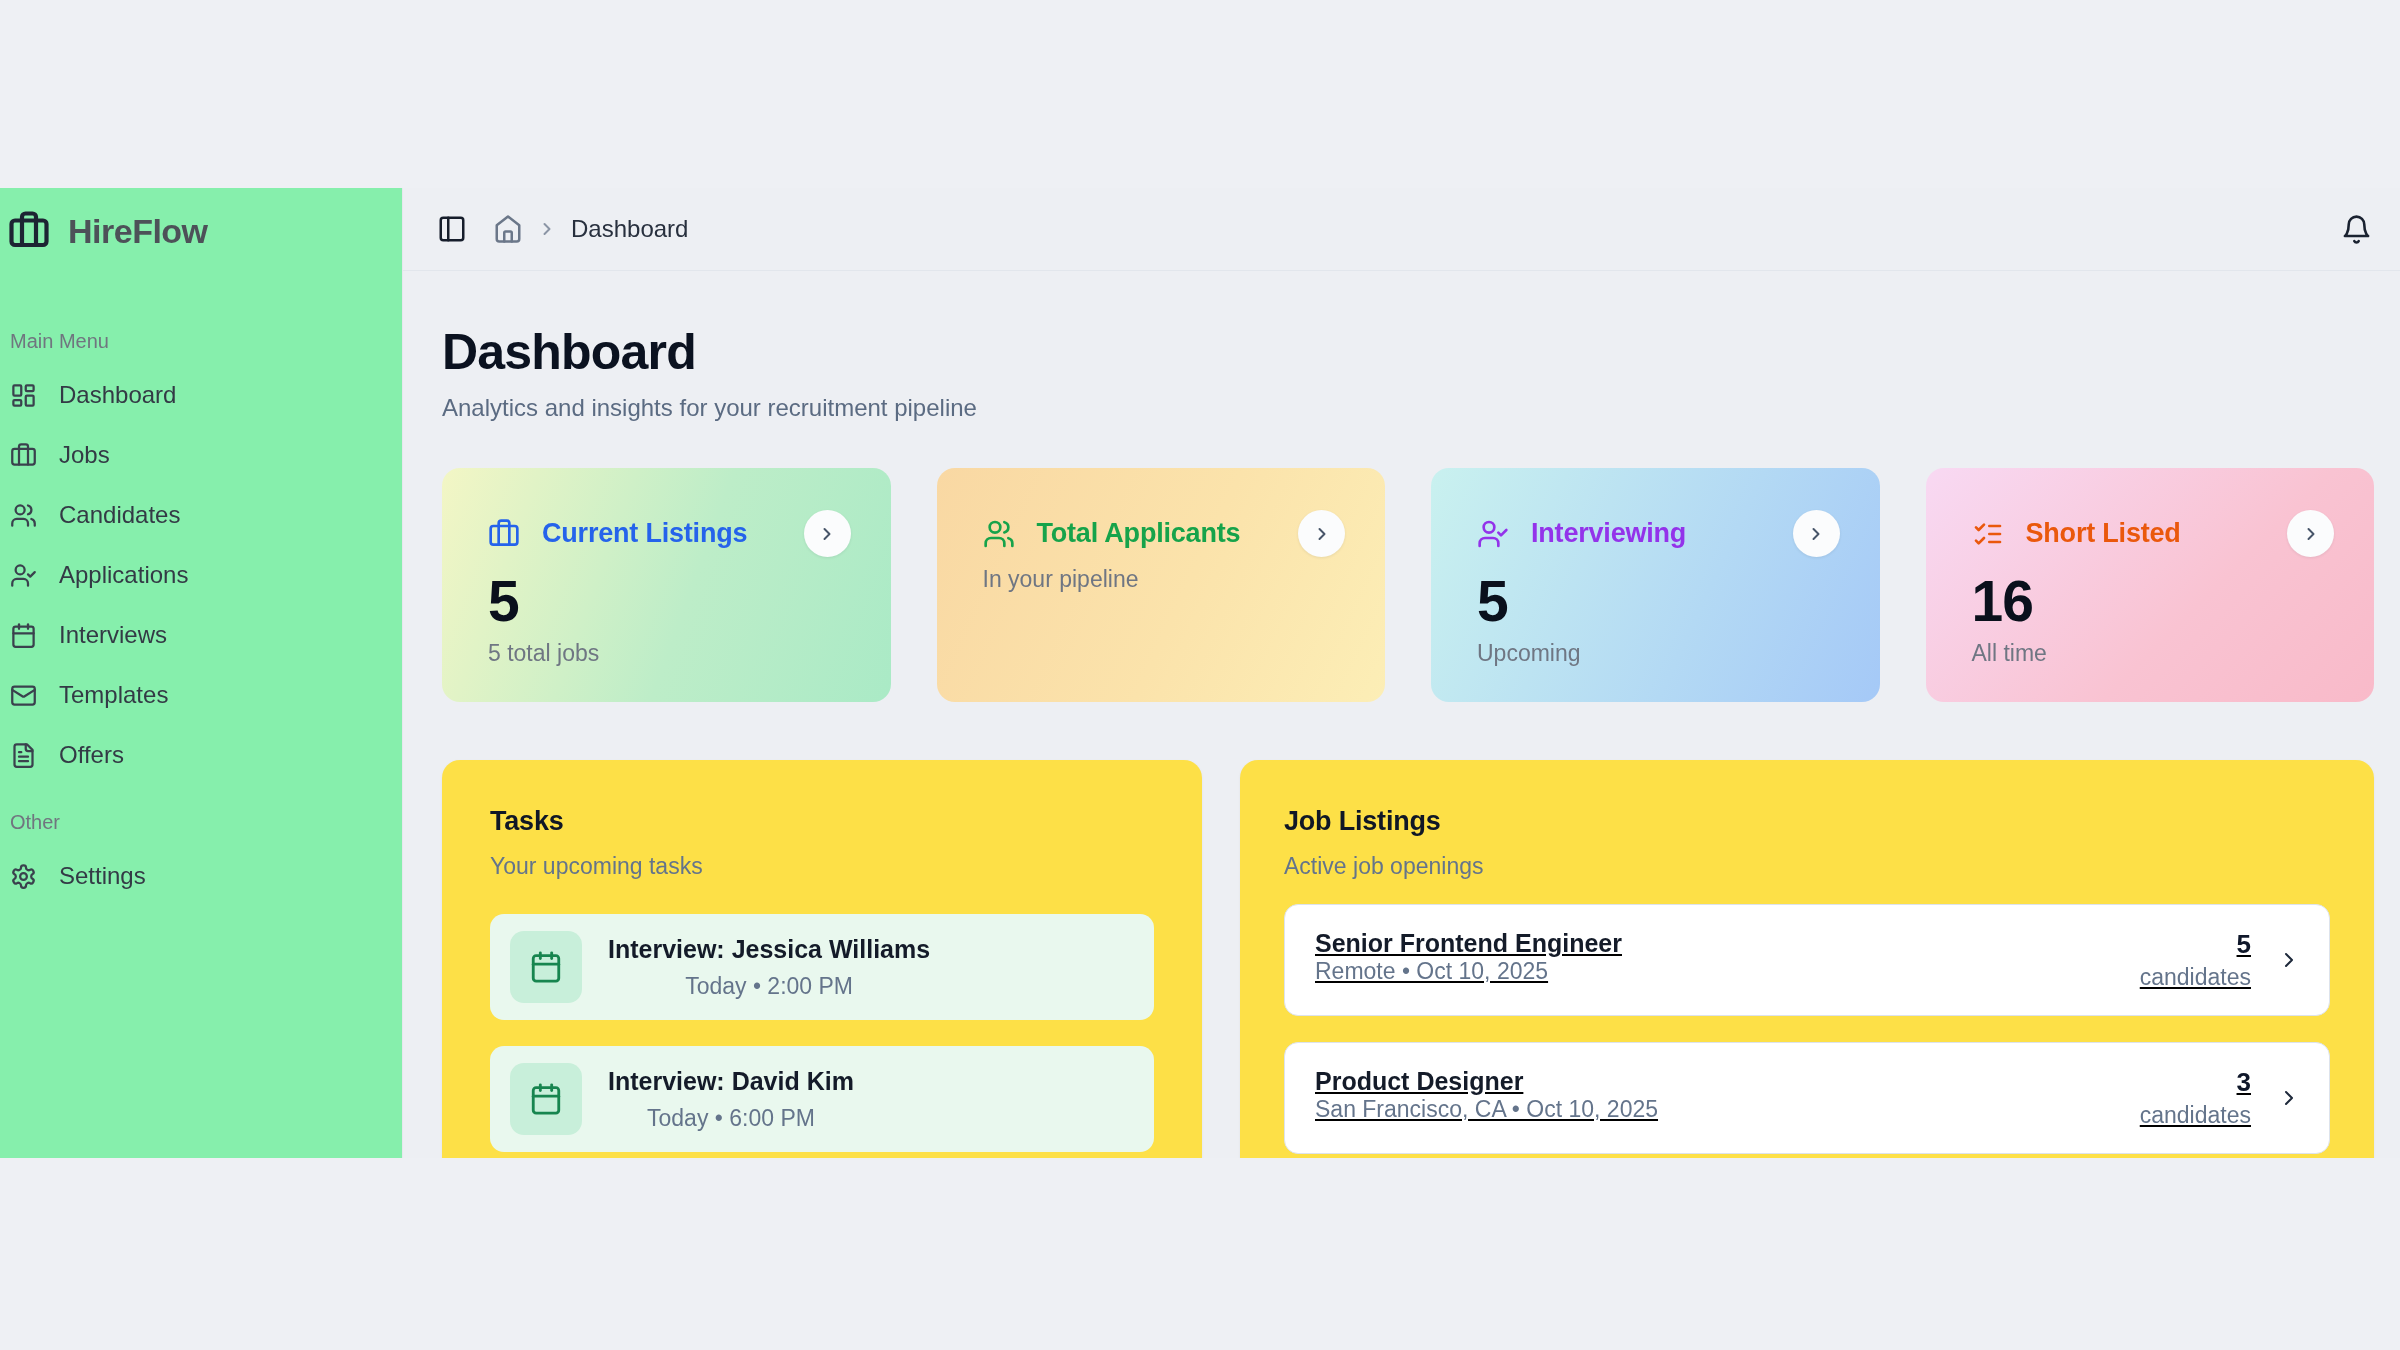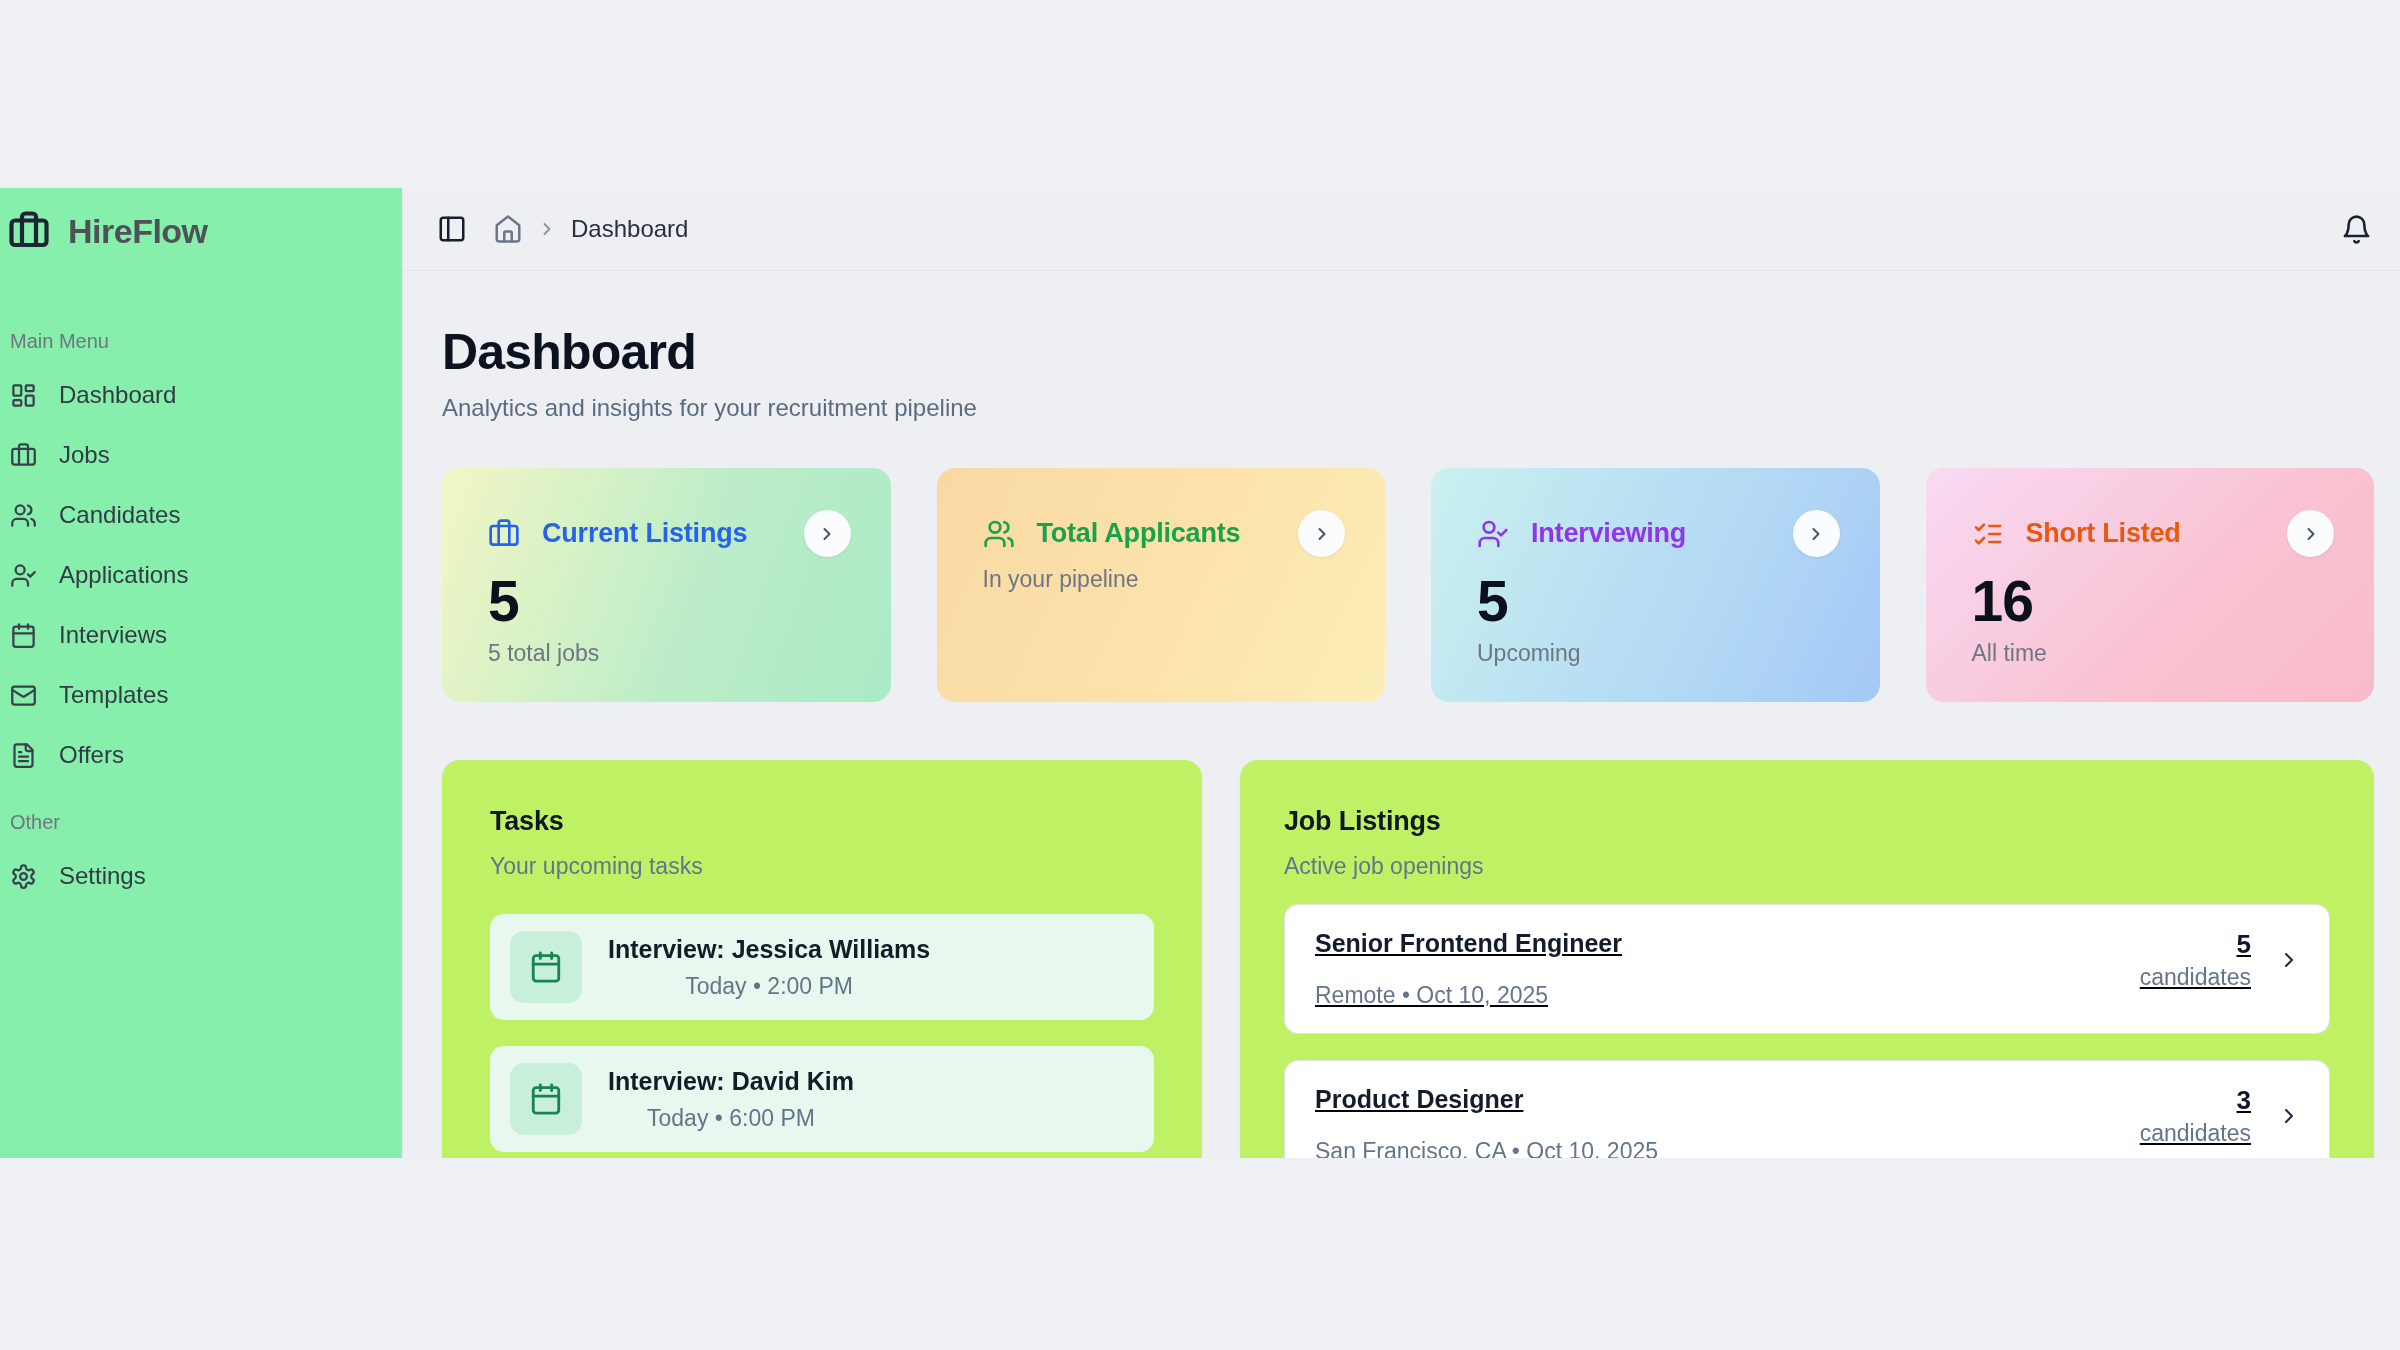--- a/index.html
+++ b/index.html
@@ -44,36 +44,36 @@
   .stat-card.c4{background:linear-gradient(135deg,#f8d9f3 0%,#f9c3d2 60%,#f9bac9 100%);}
   .stat-head{display:flex;align-items:center;gap:22px;height:47px;}
   .stat-head svg{flex:none;}
   .stat-label{font-size:27px;font-weight:600;letter-spacing:-0.2px;}
   .stat-arrow{margin-left:auto;width:47px;height:47px;border-radius:50%;background:#fbfcfd;display:flex;align-items:center;justify-content:center;color:#475569;box-shadow:0 1px 3px rgba(15,23,42,.08);cursor:pointer;}
   .stat-value{margin-top:14px;font-size:57px;line-height:60px;font-weight:800;color:#0a101c;letter-spacing:-1px;}
   .stat-caption{margin-top:8px;font-size:23px;line-height:28px;color:#6f7683;}
 
   
   .panels{display:grid;grid-template-columns:760px 1fr;gap:38px;margin-top:58px;align-items:start;}
-  .panel{background:#bef264;border-radius:18px;box-shadow:0 1px 3px rgba(16,24,40,.05);box-sizing:border-box;}
+  .panel{background:#fde047;border-radius:18px;box-shadow:0 1px 3px rgba(16,24,40,.05);box-sizing:border-box;}
   .panel-title{font-size:27px;font-weight:700;color:#101726;letter-spacing:-0.2px;}
   .panel-sub{margin-top:16px;font-size:23px;color:#64748b;}
 
   .tasks-panel{padding:46px 48px;height:560px;}
   .task-list{margin-top:34px;display:flex;flex-direction:column;gap:26px;}
   .task-item{background:#e9f8ee;border-radius:14px;padding:17px 20px;display:flex;align-items:center;gap:26px;cursor:pointer;}
   .task-icon-box{width:72px;height:72px;border-radius:14px;background:#c8efda;display:flex;align-items:center;justify-content:center;color:#17854f;flex:none;}
   .task-title{font-size:25px;font-weight:700;color:#141b29;}
   .task-time{margin-top:9px;font-size:23px;color:#64748b;text-align:center;}
 
   .jobs-panel{padding:46px 44px;height:560px;}
   .job-list{margin-top:24px;display:flex;flex-direction:column;gap:26px;}
   .job-row{border:1.5px solid #dde3ec;border-radius:14px;background:#fff;padding:24px 28px 24px 30px;display:flex;align-items:flex-start;cursor:pointer;text-decoration:underline;}
   .job-title{font-size:25px;font-weight:700;color:#141b29;}
-  .job-meta{margin-top:24px;font-size:23px;color:#64748b;}
+  .job-meta{margin-top:0;font-size:23px;color:#64748b;}
   .job-right{margin-left:auto;display:flex;align-items:center;gap:26px;}
   .job-count-wrap{text-align:right;}
   .job-count{font-size:26px;font-weight:700;color:#0f172a;}
   .job-count-label{font-size:23px;color:#64748b;margin-top:4px;}
   .job-chevron{color:#1e293b;display:flex;}
 </style>
 </head>
 <body>
 
 <div class="screen">

